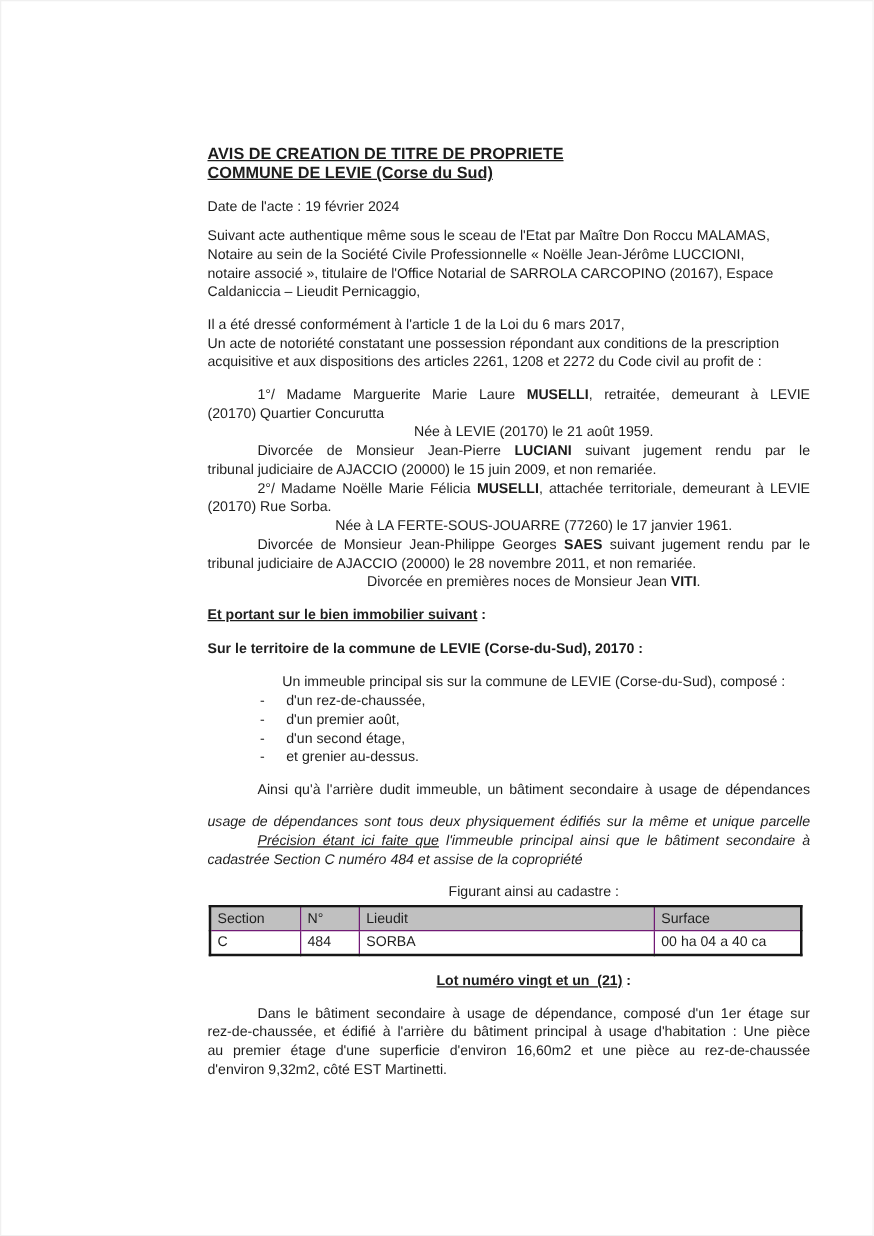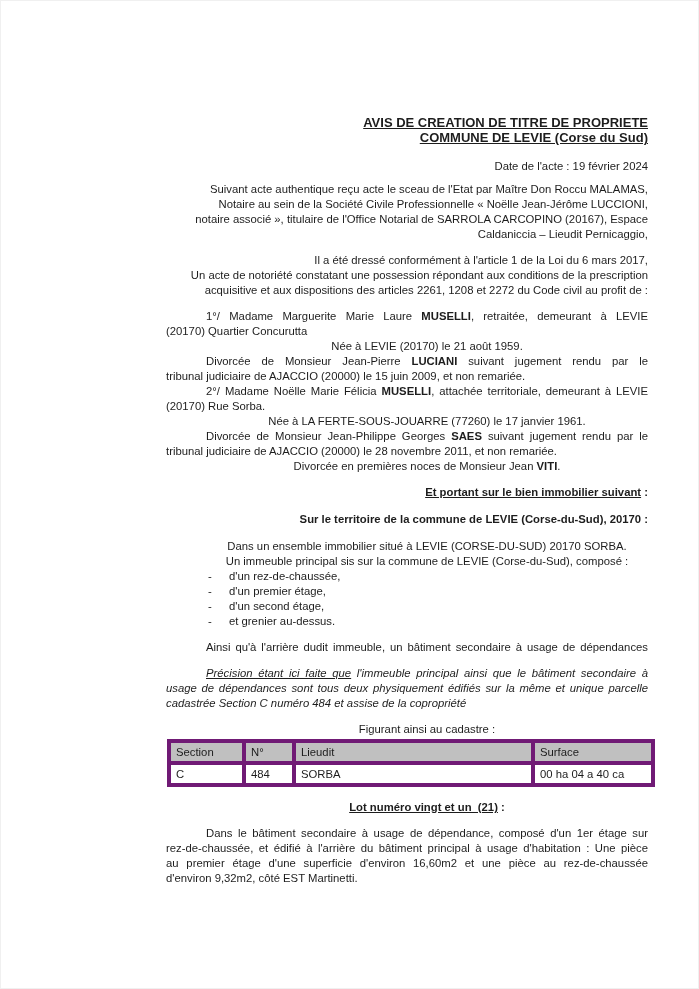--- a/index.html
+++ b/index.html
@@ -15,21 +15,21 @@
     box-sizing:border-box;
     border:1px solid #f0f0f0;
   }
   .content{
     position:absolute;
     left:165px;top:114px;
     width:482px;
   }
   .blk{margin:0 0 11px 0;}
   .ln{display:block;}
-  .ctr{text-align:right;}
+  .ctr{text-align:left;}
   .jst{text-align:justify;text-align-last:justify;}
   .ind{padding-left:40px;text-align:center;}
   .blt{padding-left:42px;}
   .pre{white-space:pre-wrap;}
   .b{font-weight:bold;}
   .u{text-decoration:underline;}
   .i{font-style:italic;}
   .d{display:inline-block;width:21px;}
   .title{font-size:13px;margin-bottom:14px;}
   [data-name="date-line"]{margin-bottom:8px;}
@@ -39,21 +39,21 @@
   [data-name="heading-article"]{margin-bottom:9px;}
   [data-name="cadastre-intro"]{margin-bottom:2px;}
   table.cadastre{
     border-collapse:collapse;
     table-layout:fixed;
     width:430px;
     margin:0 0 13px 1px;
     font-size:11.3px;
   }
   table.cadastre td{
-    border:4px solid #701a75;
+    border:1px solid #701a75;
     padding:1px 5px;
     height:16px;
     overflow:hidden;
     white-space:nowrap;
   }
   table.cadastre{border:2px solid #161616;}
   table.cadastre td:nth-child(1){width:61px;}
   table.cadastre td:nth-child(2){width:36px;}
   table.cadastre td:nth-child(3){width:225px;}
   table.cadastre td:nth-child(4){width:106px;}
@@ -69,21 +69,21 @@
       <div class="ln ctr" data-name="text-line"><span class="b u" data-name="title-line-1">AVIS DE CREATION DE TITRE DE PROPRIETE</span></div>
       <div class="ln ctr" data-name="text-line"><span class="b u" data-name="title-line-2">COMMUNE DE LEVIE (Corse du Sud)</span></div>
     </div>
 
     <div class="blk" data-name="date-line">
       <div class="ln ctr" data-name="text-line"><span data-name="act-date">Date de l'acte : 19 février 2024</span></div>
     </div>
 
     <div data-name="document-body">
         <div class="blk" data-name="opening-paragraph">
-          <div class="ln ctr" data-name="text-line"><span data-name="text-run">Suivant acte authentique reçu acte le sceau de l'Etat par Maître Don Roccu MALAMAS,</span></div>
+          <div class="ln ctr" data-name="text-line"><span data-name="text-run">Suivant acte authentique même sous le sceau de l'Etat par Maître Don Roccu MALAMAS,</span></div>
           <div class="ln ctr" data-name="text-line"><span data-name="text-run">Notaire au sein de la Société Civile Professionnelle « Noëlle Jean-Jérôme LUCCIONI,</span></div>
           <div class="ln ctr" data-name="text-line"><span data-name="text-run">notaire associé », titulaire de l'Office Notarial de SARROLA CARCOPINO (20167), Espace</span></div>
           <div class="ln ctr" data-name="text-line"><span data-name="text-run">Caldaniccia – Lieudit Pernicaggio,</span></div>
         </div>
         <div class="blk" data-name="act-paragraph">
           <div class="ln ctr" data-name="text-line"><span data-name="text-run">Il a été dressé conformément à l'article 1 de la Loi du 6 mars 2017,</span></div>
           <div class="ln ctr" data-name="text-line"><span data-name="text-run">Un acte de notoriété constatant une possession répondant aux conditions de la prescription</span></div>
           <div class="ln ctr" data-name="text-line"><span data-name="text-run">acquisitive et aux dispositions des articles 2261, 1208 et 2272 du Code civil au profit de :</span></div>
         </div>
         <div class="blk" data-name="party-1">
@@ -101,33 +101,32 @@
           <div class="ln" data-name="text-line"><span data-name="text-run">tribunal judiciaire de AJACCIO (20000) le 28 novembre 2011, et non remariée.</span></div>
           <div class="ln ind" data-name="text-line"><span data-name="text-run">Divorcée en premières noces de Monsieur Jean </span><span class="b" data-name="text-run">VITI</span><span data-name="text-run">.</span></div>
         </div>
         <div class="blk" data-name="heading-property">
           <div class="ln ctr" data-name="text-line"><span class="b u" data-name="text-run">Et portant sur le bien immobilier suivant</span><span class="b" data-name="text-run"> :</span></div>
         </div>
         <div class="blk" data-name="heading-territory">
           <div class="ln ctr" data-name="text-line"><span class="b" data-name="text-run">Sur le territoire de la commune de LEVIE (Corse-du-Sud), 20170 :</span></div>
         </div>
         <div class="blk" data-name="building-description">
-          <div class="ln ind" data-name="text-line"><span data-name="text-run">Dans un ensemble immobilier situé à LEVIE (CORSE-DU-SUD) 20170 SORBA.</span></div>
           <div class="ln ind" data-name="text-line"><span data-name="text-run">Un immeuble principal sis sur la commune de LEVIE (Corse-du-Sud), composé :</span></div>
           <div class="ln blt" data-name="text-line"><span class="d" data-name="text-run">-</span><span data-name="text-run">d'un rez-de-chaussée,</span></div>
-          <div class="ln blt" data-name="text-line"><span class="d" data-name="text-run">-</span><span data-name="text-run">d'un premier étage,</span></div>
+          <div class="ln blt" data-name="text-line"><span class="d" data-name="text-run">-</span><span data-name="text-run">d'un premier août,</span></div>
           <div class="ln blt" data-name="text-line"><span class="d" data-name="text-run">-</span><span data-name="text-run">d'un second étage,</span></div>
           <div class="ln blt" data-name="text-line"><span class="d" data-name="text-run">-</span><span data-name="text-run">et grenier au-dessus.</span></div>
         </div>
         <div class="blk" data-name="rear-building-paragraph">
           <div class="ln jst ind" data-name="text-line"><span data-name="text-run">Ainsi qu'à l'arrière dudit immeuble, un bâtiment secondaire à usage de dépendances</span></div>
         </div>
         <div class="blk" data-name="precision-paragraph">
+          <div class="ln jst" data-name="text-line"><span class="i" data-name="text-run">usage de dépendances sont tous deux physiquement édifiés sur la même et unique parcelle</span></div>
           <div class="ln jst ind" data-name="text-line"><span class="i u" data-name="text-run">Précision étant ici faite que</span><span class="i" data-name="text-run"> l'immeuble principal ainsi que le bâtiment secondaire à</span></div>
-          <div class="ln jst" data-name="text-line"><span class="i" data-name="text-run">usage de dépendances sont tous deux physiquement édifiés sur la même et unique parcelle</span></div>
           <div class="ln" data-name="text-line"><span class="i" data-name="text-run">cadastrée Section C numéro 484 et assise de la copropriété</span></div>
         </div>
         <div class="blk" data-name="cadastre-intro">
           <div class="ln ind" data-name="text-line"><span data-name="text-run">Figurant ainsi au cadastre :</span></div>
         </div>
         <table class="cadastre" data-name="cadastre-table">
           <tbody>
             <tr data-name="table-header-row">
               <td class="th" data-name="table-header-cell">Section</td>
               <td class="th" data-name="table-header-cell">N°</td>

